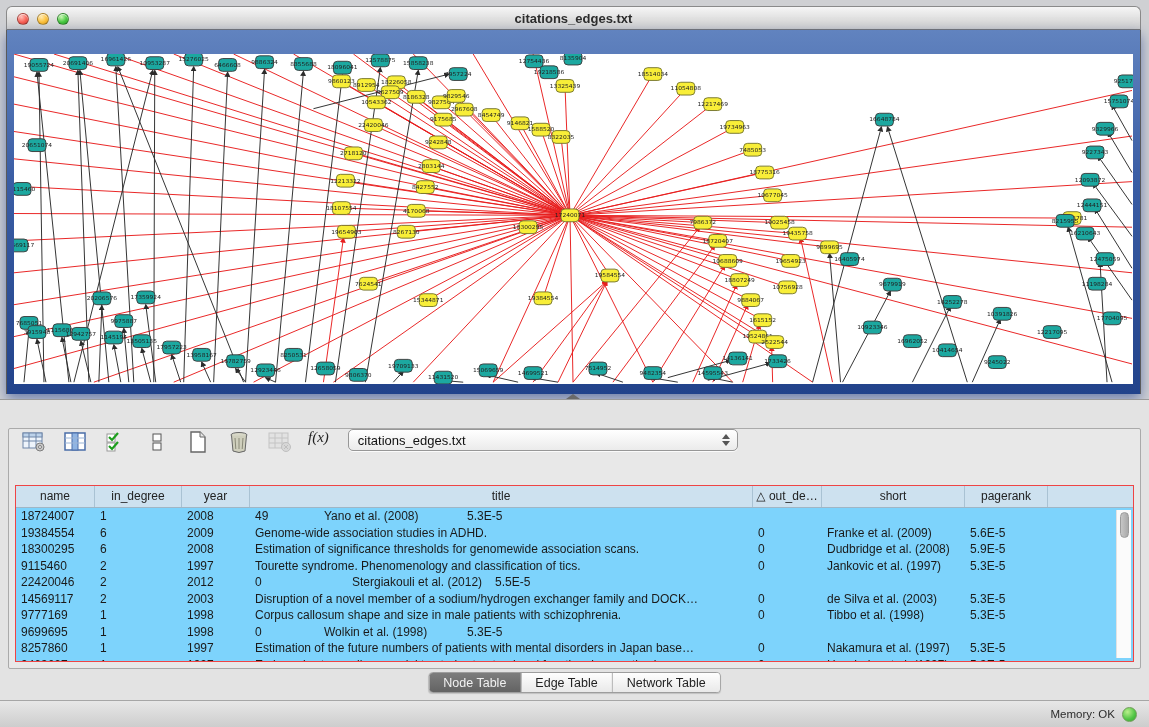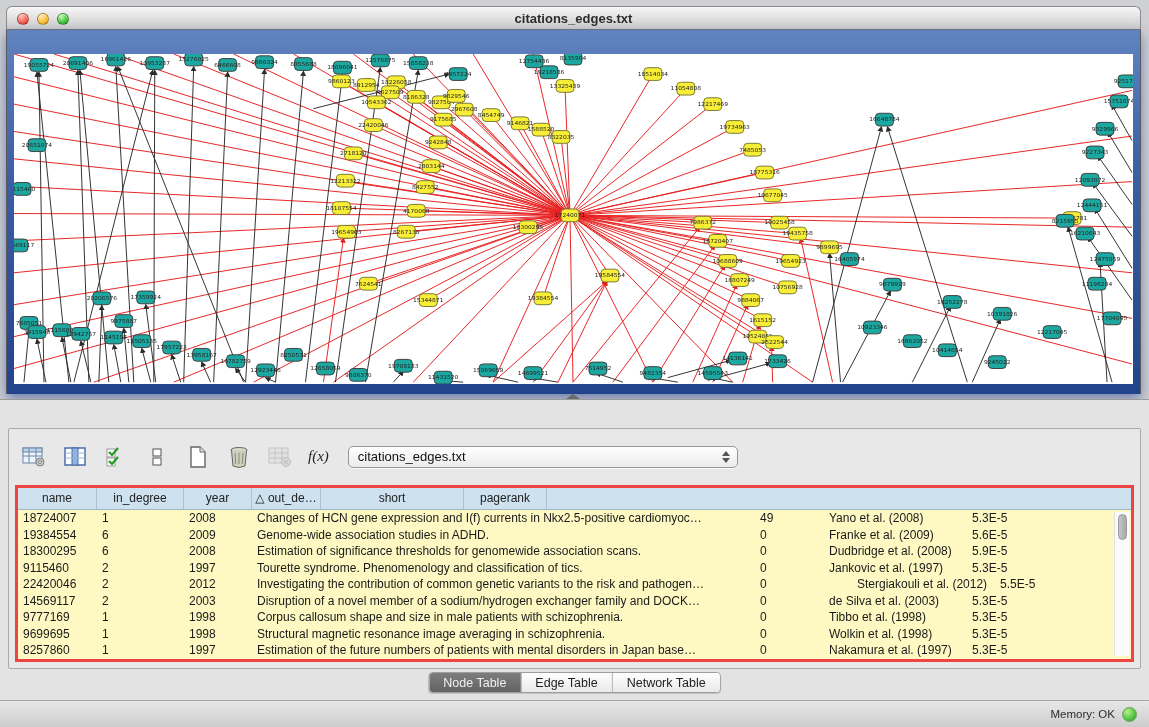--- a/index.html
+++ b/index.html
@@ -43,35 +43,35 @@
     background:#e3e3e3; border-top:1px solid #9a9a9a; }
   .tp-header { position:relative; height:21px; background:linear-gradient(#f6f6f6,#dedede);
     border-bottom:1px solid #b4b4b4; display:flex; align-items:center; padding:0 12px; }
   .tp-title { font-size:12px; color:#333; }
   .tp-header-icons { position:absolute; right:10px; top:2px; display:flex; gap:12px; align-items:center; }
   .tp-close { font-size:15px; font-weight:bold; color:#2e2e2e; line-height:16px; cursor:default; }
 
   .tp-body { position:absolute; left:8px; right:8px; top:28px; bottom:31px;
     border:1px solid #aaa; border-radius:2px; background:#e8e8e8; }
 
-  .tp-toolbar { height:55px; display:flex; align-items:center; gap:15px; padding-left:12px; }
+  .tp-toolbar { height:55px; display:flex; align-items:flex-start; gap:15px; padding-left:12px; }
   .tbtn { display:flex; align-items:center; justify-content:center; width:26px; height:26px; }
   .fx { font-family:"Liberation Serif", serif; font-style:italic; font-size:15px; color:#222; }
   .dropdown { position:relative; width:390px; height:22px; margin-left:4px;
     border:1px solid #979797; border-radius:5px;
     background:linear-gradient(#ffffff,#ebebeb);
     display:flex; align-items:center; padding:0 22px 0 9px;
     font-size:13px; color:#111; box-shadow:0 1px 0 rgba(255,255,255,.8); }
   .spinner { position:absolute; right:7px; top:4px; display:flex; flex-direction:column; gap:2px; }
   .spinner i { display:block; width:0; height:0; border-left:4px solid transparent; border-right:4px solid transparent; }
   .spinner .up   { border-bottom:5px solid #555; }
   .spinner .down { border-top:5px solid #555; }
 
   .table-wrap { position:absolute; left:6px; right:6px; top:56px; bottom:6px;
-    background:#fef9c3; border:3px solid #ef4444; overflow:hidden; }
+    background:#7dd3fc; border:1px solid #ef4444; overflow:hidden; }
   .thead { display:flex; height:22px; background:#cde1ef; border-bottom:1px solid #9fb6c6; }
   .th { font-size:12px; color:#222; text-align:center; line-height:21px;
     border-right:1px solid #a9c2d3; overflow:hidden; white-space:nowrap; }
   .trow { display:flex; height:16.5px; }
   .td { font-size:12px; color:#1a1a1a; line-height:16px; padding-left:5px;
     overflow:hidden; white-space:nowrap; }
   .vscroll { position:absolute; right:2px; top:24px; bottom:3px; width:15px;
     background:#fbfbfb; border-left:1px solid #e2e2e2; }
   .vthumb { position:absolute; left:3px; top:2px; width:9px; height:26px;
     background:linear-gradient(90deg,#c6c6c6,#a9a9a9); border-radius:5px; border:1px solid #9b9b9b; }
@@ -806,30 +806,30 @@
             <i class="down"></i>
           </span>
       </div>
     </div>
 
     <div class="table-wrap">
       <div class="thead" id="thead">
           <div class="th" style="width: 79px;">name</div>
           <div class="th" style="width: 87px;">in_degree</div>
           <div class="th" style="width: 68px;">year</div>
+          <div class="th" style="width: 503px;">title</div>
           <div class="th" style="width: 69px;">△ out_de…</div>
           <div class="th" style="width: 143px;">short</div>
           <div class="th" style="width: 83px;">pagerank</div>
         </div>
       <div id="tbody">
           <div class="trow">
             <div class="td" style="width: 79px;">18724007</div>
             <div class="td" style="width: 87px;">1</div>
             <div class="td" style="width: 68px;">2008</div>
-            <div class="td" style="width: 503px;">Changes of HCN gene expression and I(f) currents in Nkx2.5-positive cardiomyoc…</div>
             <div class="td" style="width: 69px;">49</div>
             <div class="td" style="width: 143px;">Yano et al. (2008)</div>
             <div class="td" style="width: 83px;">5.3E-5</div>
           </div>
           <div class="trow">
             <div class="td" style="width: 79px;">19384554</div>
             <div class="td" style="width: 87px;">6</div>
             <div class="td" style="width: 68px;">2009</div>
             <div class="td" style="width: 503px;">Genome-wide association studies in ADHD.</div>
             <div class="td" style="width: 69px;">0</div>
@@ -851,21 +851,20 @@
             <div class="td" style="width: 68px;">1997</div>
             <div class="td" style="width: 503px;">Tourette syndrome. Phenomenology and classification of tics.</div>
             <div class="td" style="width: 69px;">0</div>
             <div class="td" style="width: 143px;">Jankovic et al. (1997)</div>
             <div class="td" style="width: 83px;">5.3E-5</div>
           </div>
           <div class="trow">
             <div class="td" style="width: 79px;">22420046</div>
             <div class="td" style="width: 87px;">2</div>
             <div class="td" style="width: 68px;">2012</div>
-            <div class="td" style="width: 503px;">Investigating the contribution of common genetic variants to the risk and pathogen…</div>
             <div class="td" style="width: 69px;">0</div>
             <div class="td" style="width: 143px; margin-left: 28px;">Stergiakouli et al. (2012)</div>
             <div class="td" style="width: 83px;">5.5E-5</div>
           </div>
           <div class="trow">
             <div class="td" style="width: 79px;">14569117</div>
             <div class="td" style="width: 87px;">2</div>
             <div class="td" style="width: 68px;">2003</div>
             <div class="td" style="width: 503px;">Disruption of a novel member of a sodium/hydrogen exchanger family and DOCK…</div>
             <div class="td" style="width: 69px;">0</div>
@@ -878,21 +877,20 @@
             <div class="td" style="width: 68px;">1998</div>
             <div class="td" style="width: 503px;">Corpus callosum shape and size in male patients with schizophrenia.</div>
             <div class="td" style="width: 69px;">0</div>
             <div class="td" style="width: 143px;">Tibbo et al. (1998)</div>
             <div class="td" style="width: 83px;">5.3E-5</div>
           </div>
           <div class="trow">
             <div class="td" style="width: 79px;">9699695</div>
             <div class="td" style="width: 87px;">1</div>
             <div class="td" style="width: 68px;">1998</div>
-            <div class="td" style="width: 503px;">Structural magnetic resonance image averaging in schizophrenia.</div>
             <div class="td" style="width: 69px;">0</div>
             <div class="td" style="width: 143px;">Wolkin et al. (1998)</div>
             <div class="td" style="width: 83px;">5.3E-5</div>
           </div>
           <div class="trow">
             <div class="td" style="width: 79px;">8257860</div>
             <div class="td" style="width: 87px;">1</div>
             <div class="td" style="width: 68px;">1997</div>
             <div class="td" style="width: 503px;">Estimation of the future numbers of patients with mental disorders in Japan base…</div>
             <div class="td" style="width: 69px;">0</div>

